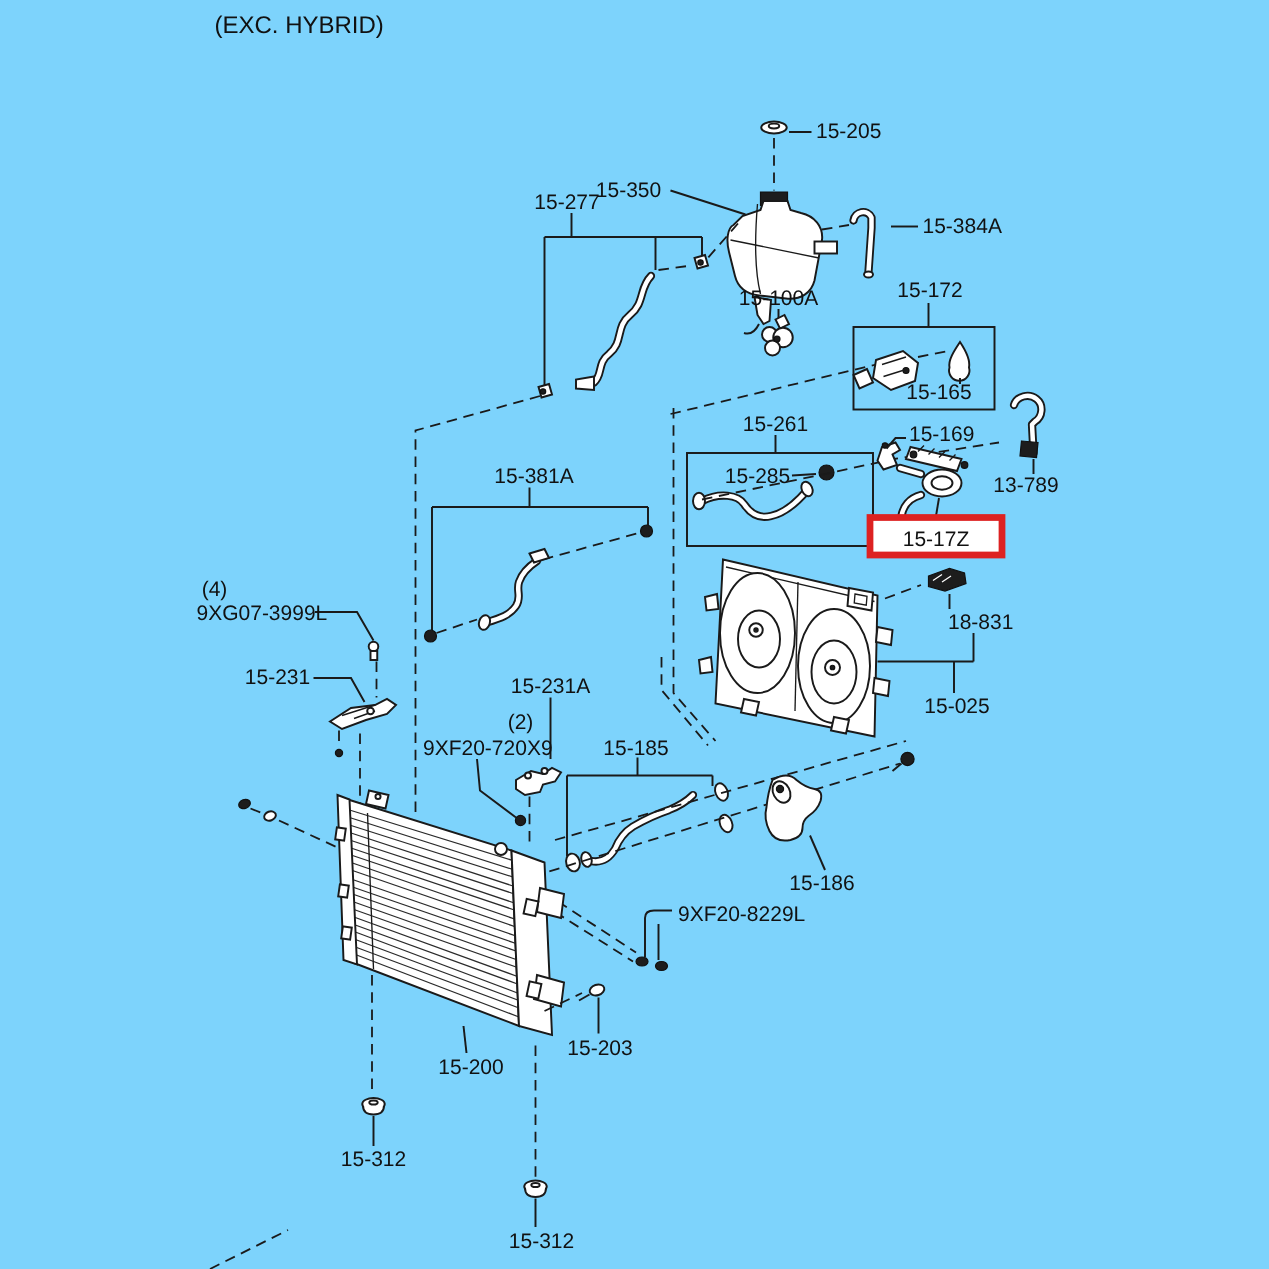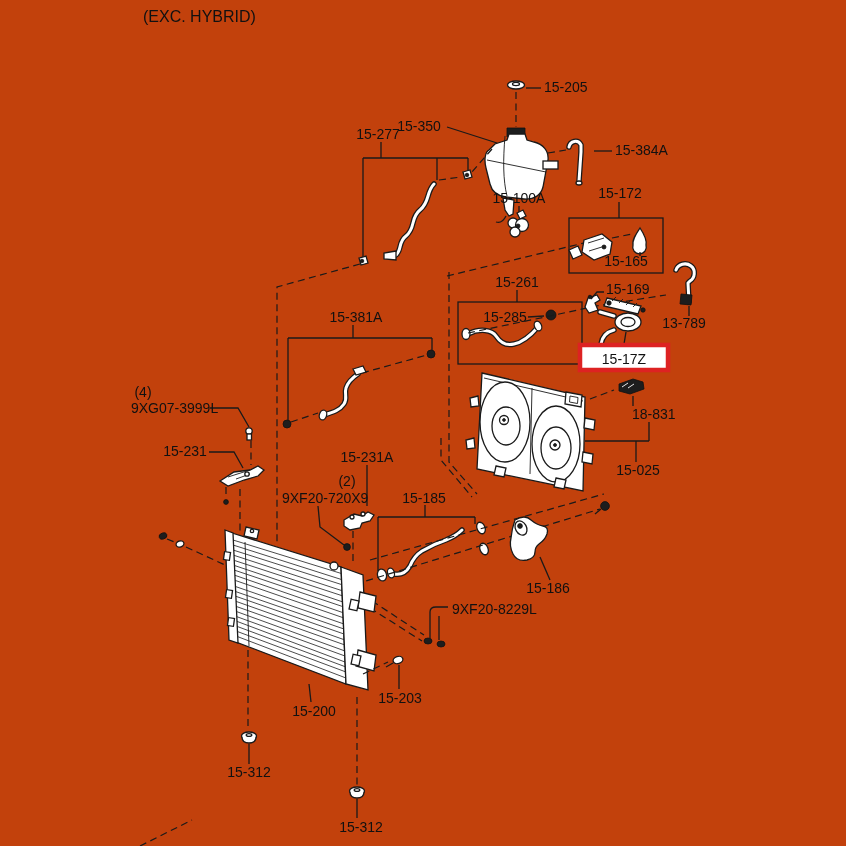--- a/index.html
+++ b/index.html
@@ -1,16 +1,16 @@
 <!DOCTYPE html>
 <html><head>
 <meta charset="utf-8">
 <style>
   html,body{margin:0;padding:0;background:#fff}
-  #stage{position:relative;width:846px;height:846px;background:#c2410c;overflow:hidden}
+  #stage{position:relative;width:846px;height:846px;background:#7dd3fc;overflow:hidden}
   svg{display:block}
   .lbl{font-family:"Liberation Sans",sans-serif;font-size:14px;fill:#111;text-anchor:middle}
   .ls{text-anchor:start}
   .title{font-family:"Liberation Sans",sans-serif;font-size:16px;fill:#111;text-anchor:start}
   .ln{stroke:#1a1a1a;stroke-width:1.3;fill:none}
   .thin{stroke:#1a1a1a;stroke-width:.9;fill:none}
   .dash{stroke:#1a1a1a;stroke-width:1.2;fill:none;stroke-dasharray:7 4.5}
   .part{fill:#fff;stroke:#1a1a1a;stroke-width:1.3}
   .dark{fill:#1d1d1d;stroke:#111;stroke-width:.8}
   .tube{stroke:#1a1a1a;fill:none;stroke-linecap:round;stroke-linejoin:round;stroke-width:5.5}

